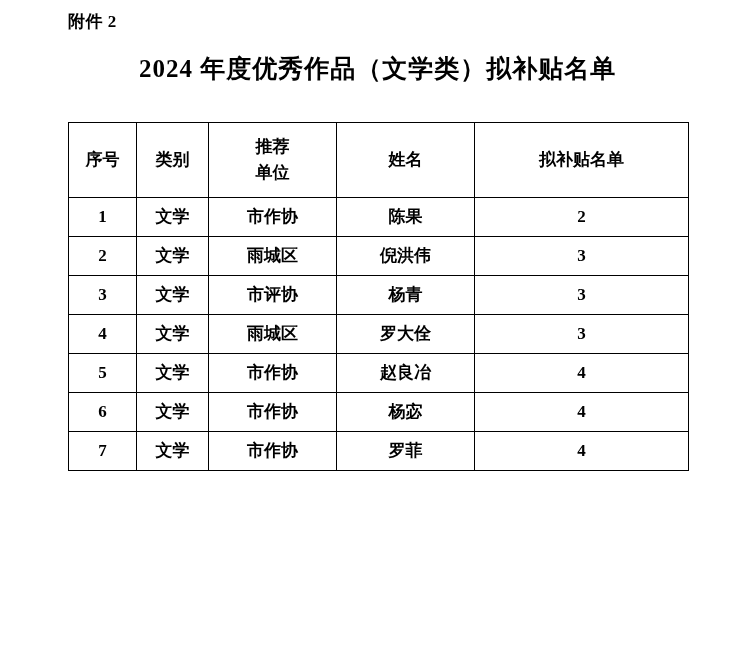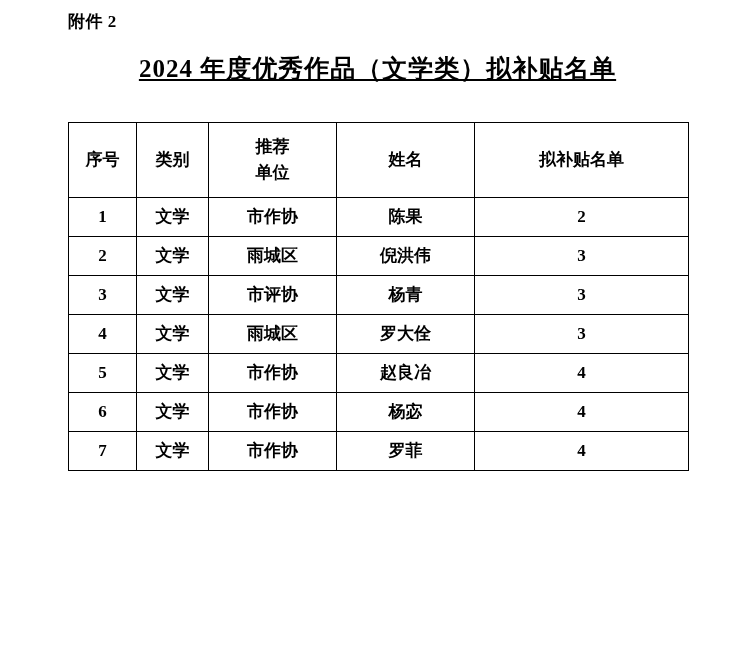--- a/index.html
+++ b/index.html
@@ -34,21 +34,20 @@
   .doc-title {
     position: absolute;
     left: 0;
     top: 52px;
     width: 755px;
     text-align: center;
     font-family: "Liberation Serif", serif;
     font-weight: bold;
     font-size: 25px;
     letter-spacing: 1px;
-    text-decoration: underline;
   }
   .table-wrap {
     position: absolute;
     left: 68px;
     top: 122px;
     width: 620px;
   }
   table.list {
     border-collapse: collapse;
     width: 620px;

